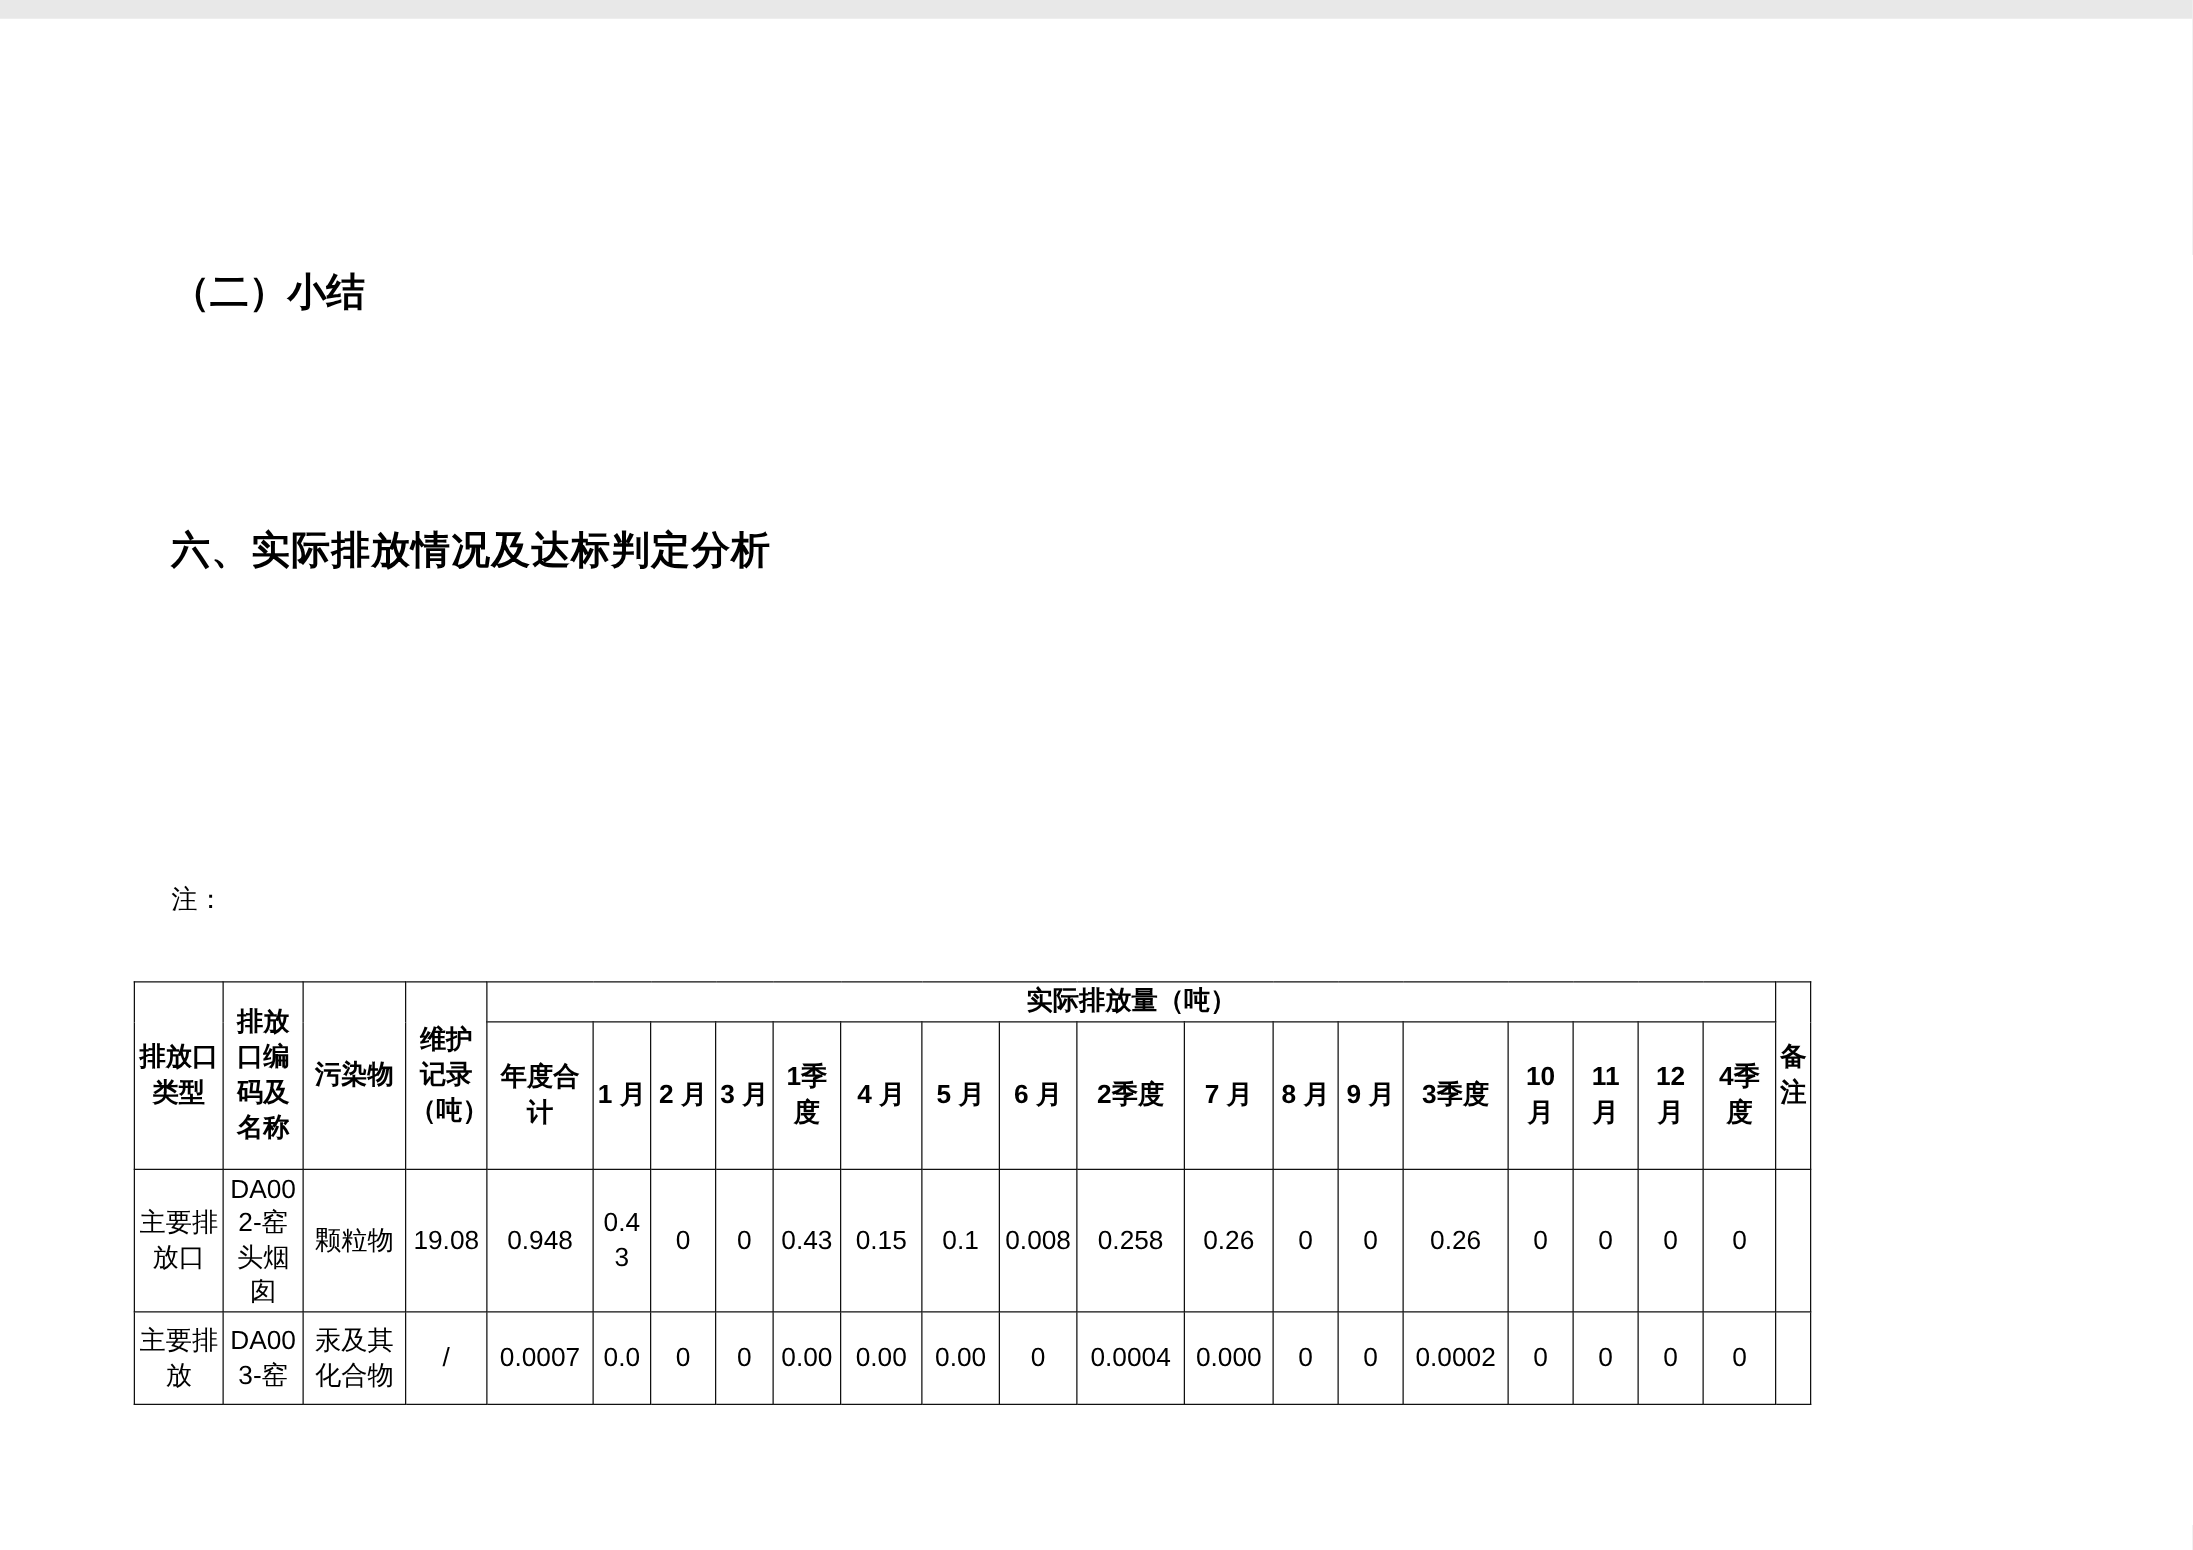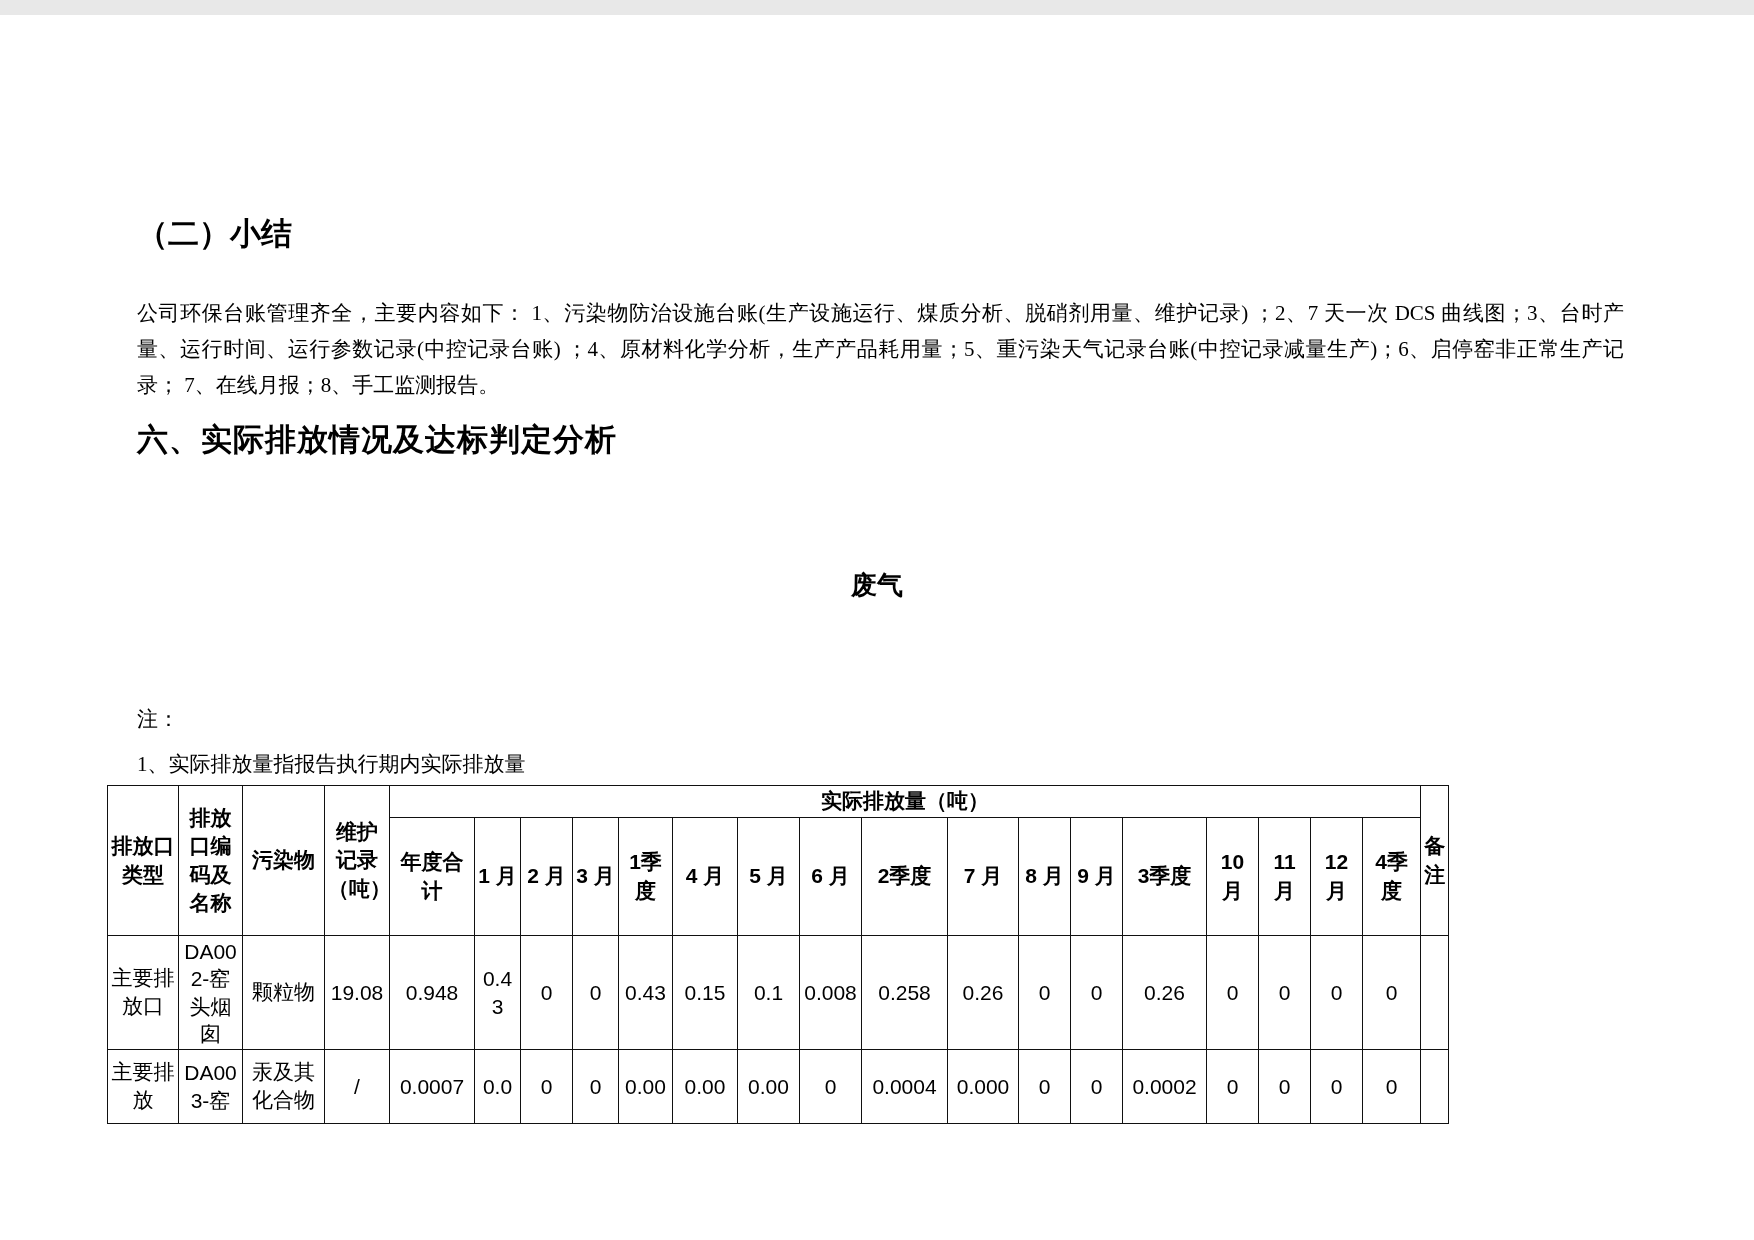--- a/index.html
+++ b/index.html
@@ -97,30 +97,27 @@
   tr.data-row-1 { height: 114px; }
   tr.clipped-row { height: 74px; }
 </style>
 </head>
 <body>
 
 <div class="page">
 
   <div class="h-summary">（二）小结</div>
 
-  <div class="paragraph">公司环保台账管理齐全，主要内容如下：  1、污染物防治设施台账(生产设施运行、煤质分析、脱硝剂用量、维护记录) ；2、7 天一次 DCS 曲线图；3、台时产量、运行时间、运行参数记录(中控记录台账) ；4、原材料化学分析，生产产品耗用量；5、重污染天气记录台账(中控记录减量生产)；6、启停窑非正常生产记录；  7、在线月报；8、手工监测报告。</div>
 
   <div class="h-six">六、实际排放情况及达标判定分析</div>
 
 
-  <div class="gas-title">废气</div>
 
   <div class="note-label">注：</div>
 
-  <div class="note-item">1、实际排放量指报告执行期内实际排放量</div>
 
   <table class="emission">
     <colgroup>
       <col style="width:71px">
         <col style="width:64px">
         <col style="width:82px">
         <col style="width:65px">
       <col style="width:85px">
         <col style="width:46px">
         <col style="width:52px">

